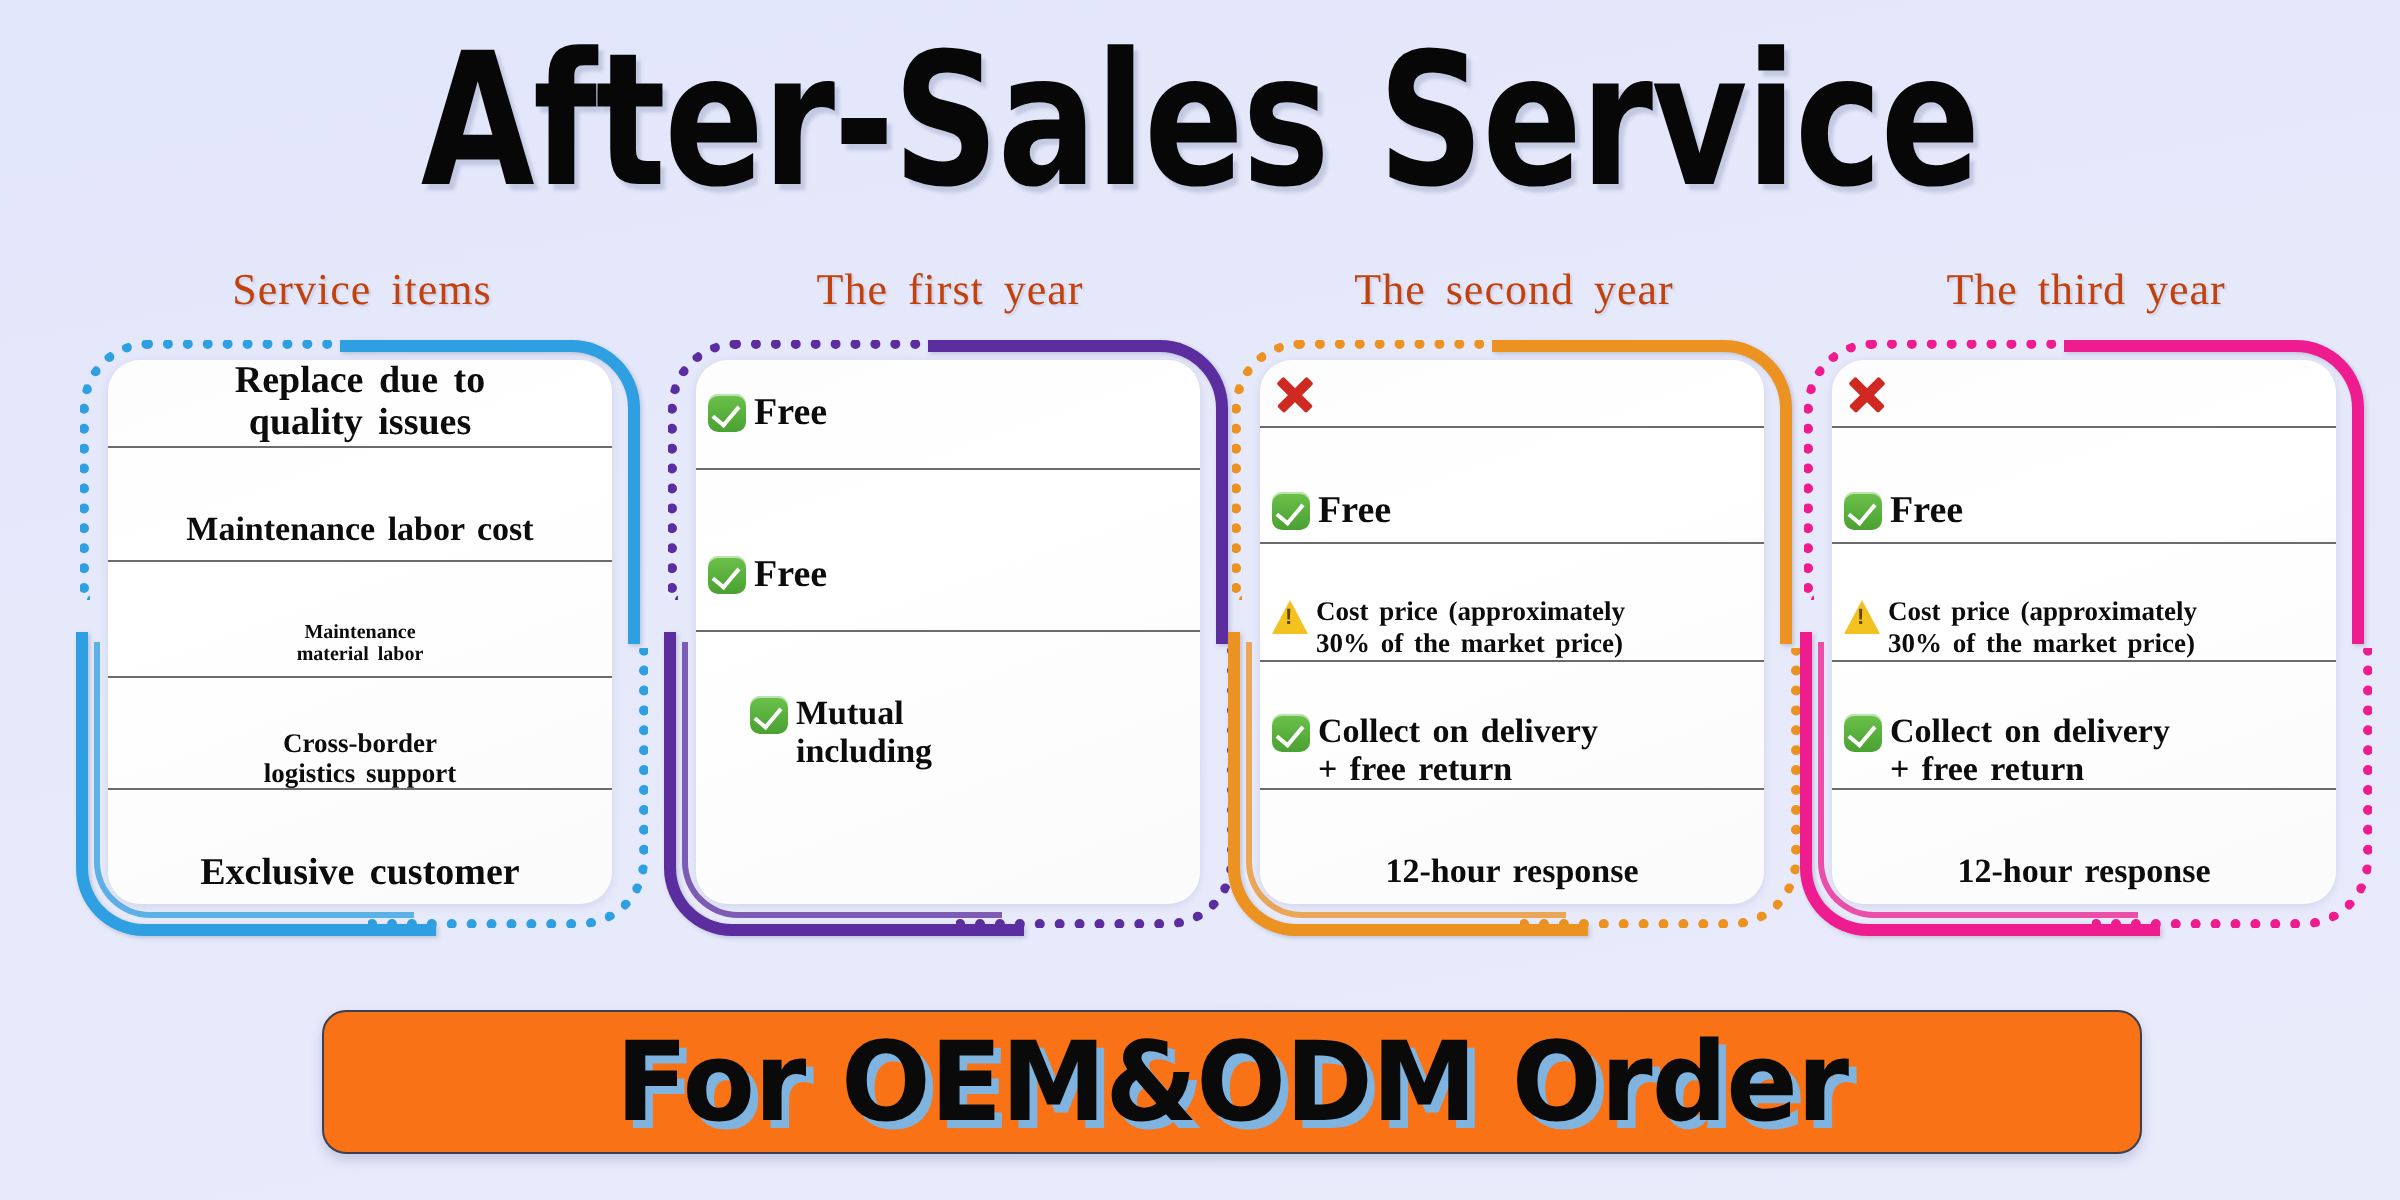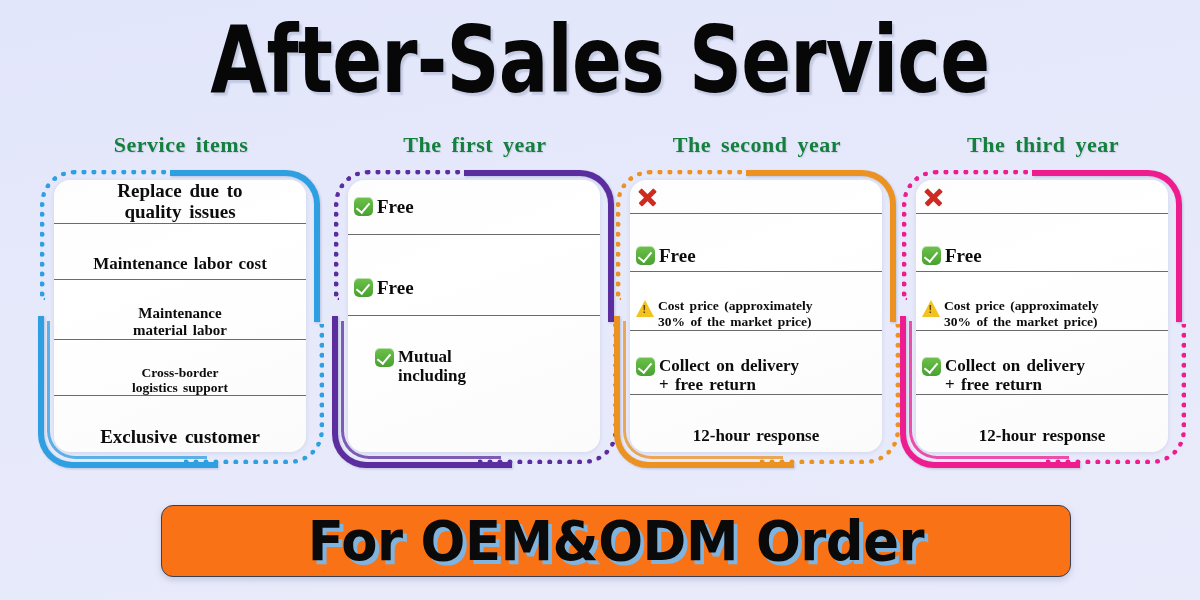--- a/index.html
+++ b/index.html
@@ -59,22 +59,22 @@
   .col-1 { left: 330px; }
   .col-2 { left: 612px; }
   .col-3 { left: 898px; }
 
   .col-head {
     height: 34px;
     display: flex;
     align-items: center;
     justify-content: center;
     font-size: 22px;
-    font-weight: 700;
-    color: #15803d;
+    font-weight: 400;
+    color: #c2410c;
     letter-spacing: 0.5px;
     word-spacing: 4px;
     text-shadow: 1px 1px 1px rgba(130,140,180,0.25);
   }
 
   
   .card-frame {
     position: relative;
     width: 290px;
     height: 308px;
@@ -235,21 +235,21 @@
     width: 21px; height: 4.6px;
     background: #cf2a22;
     border-radius: 1px;
   }
   .ico-cross::before { transform: rotate(45deg); }
   .ico-cross::after  { transform: rotate(-45deg); }
 
   
   .t-lg   { font-size: 19px; font-weight: 700; word-spacing: 3px; }
   .t-md   { font-size: 17px; font-weight: 700; word-spacing: 2px; }
-  .t-sm   { font-size: 15px; font-weight: 700; word-spacing: 2px; }
+  .t-sm   { font-size: 10px; font-weight: 700; word-spacing: 2px; }
   .t-xs   { font-size: 13.5px; font-weight: 700; word-spacing: 2px; }
 
   .ta-c { text-align: center; }
   .ta-l { text-align: left; }
 
   
   .banner {
     position: absolute;
     left: 145px;
     top: 505px;

